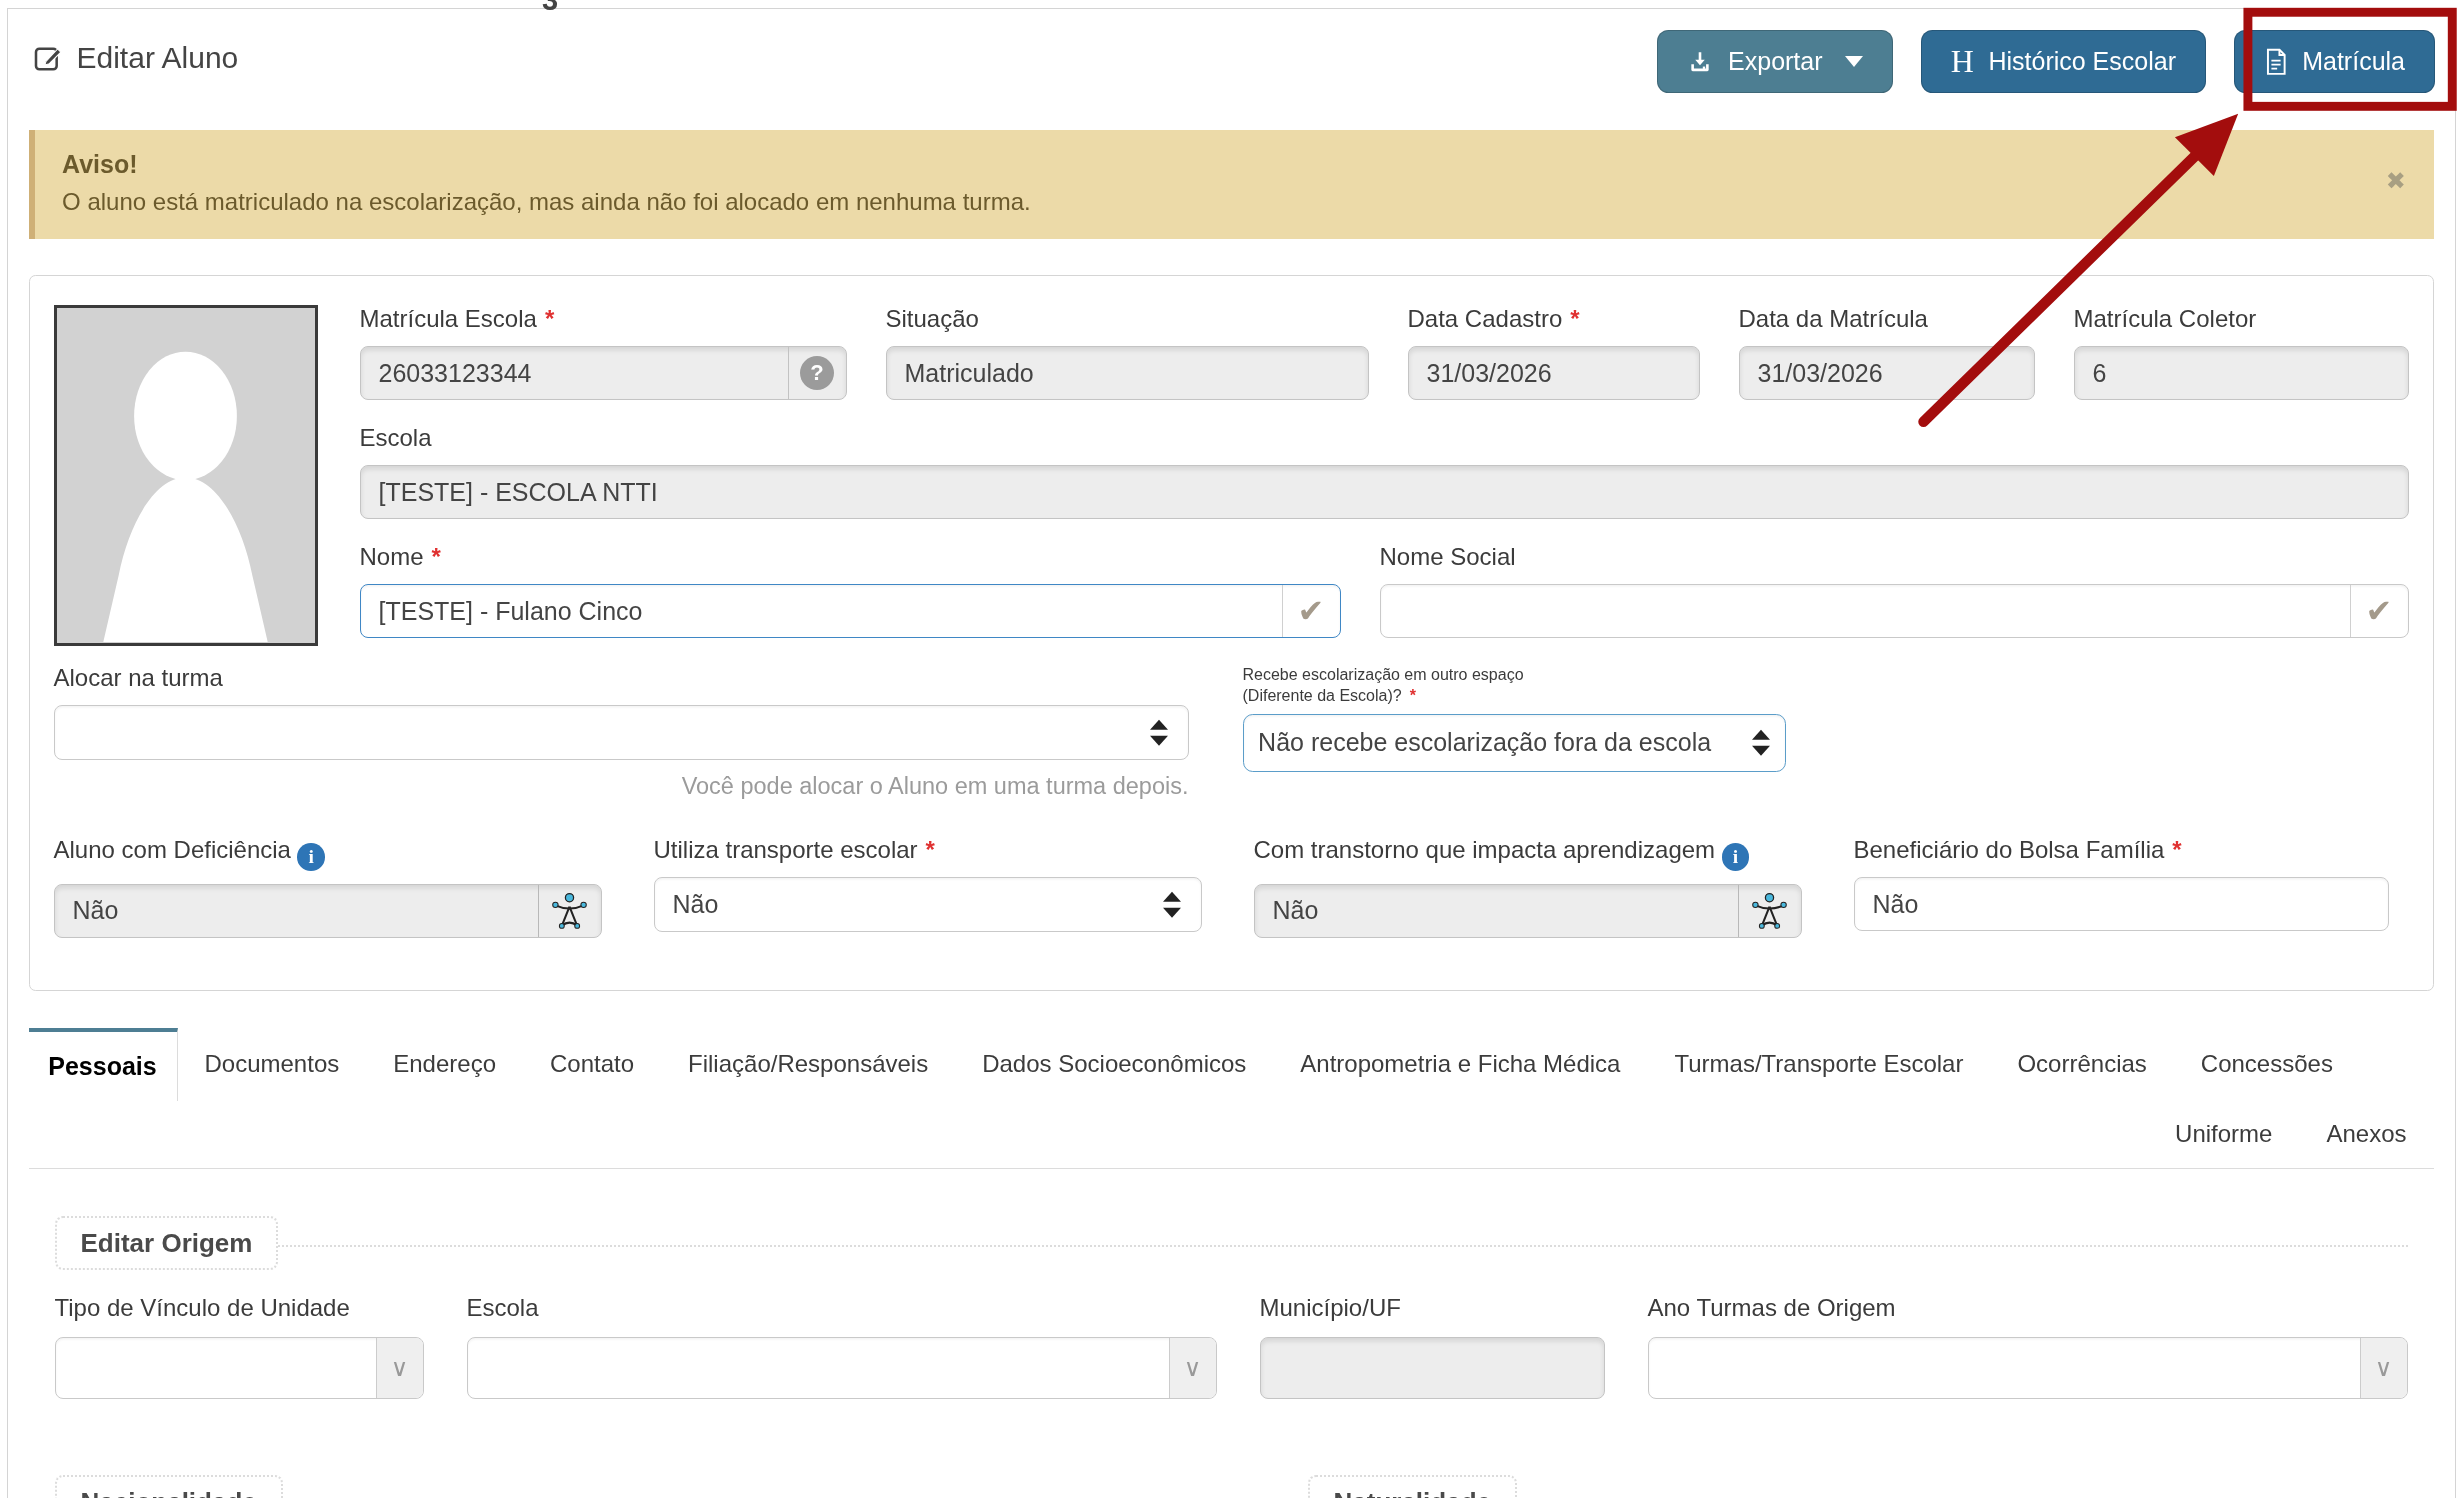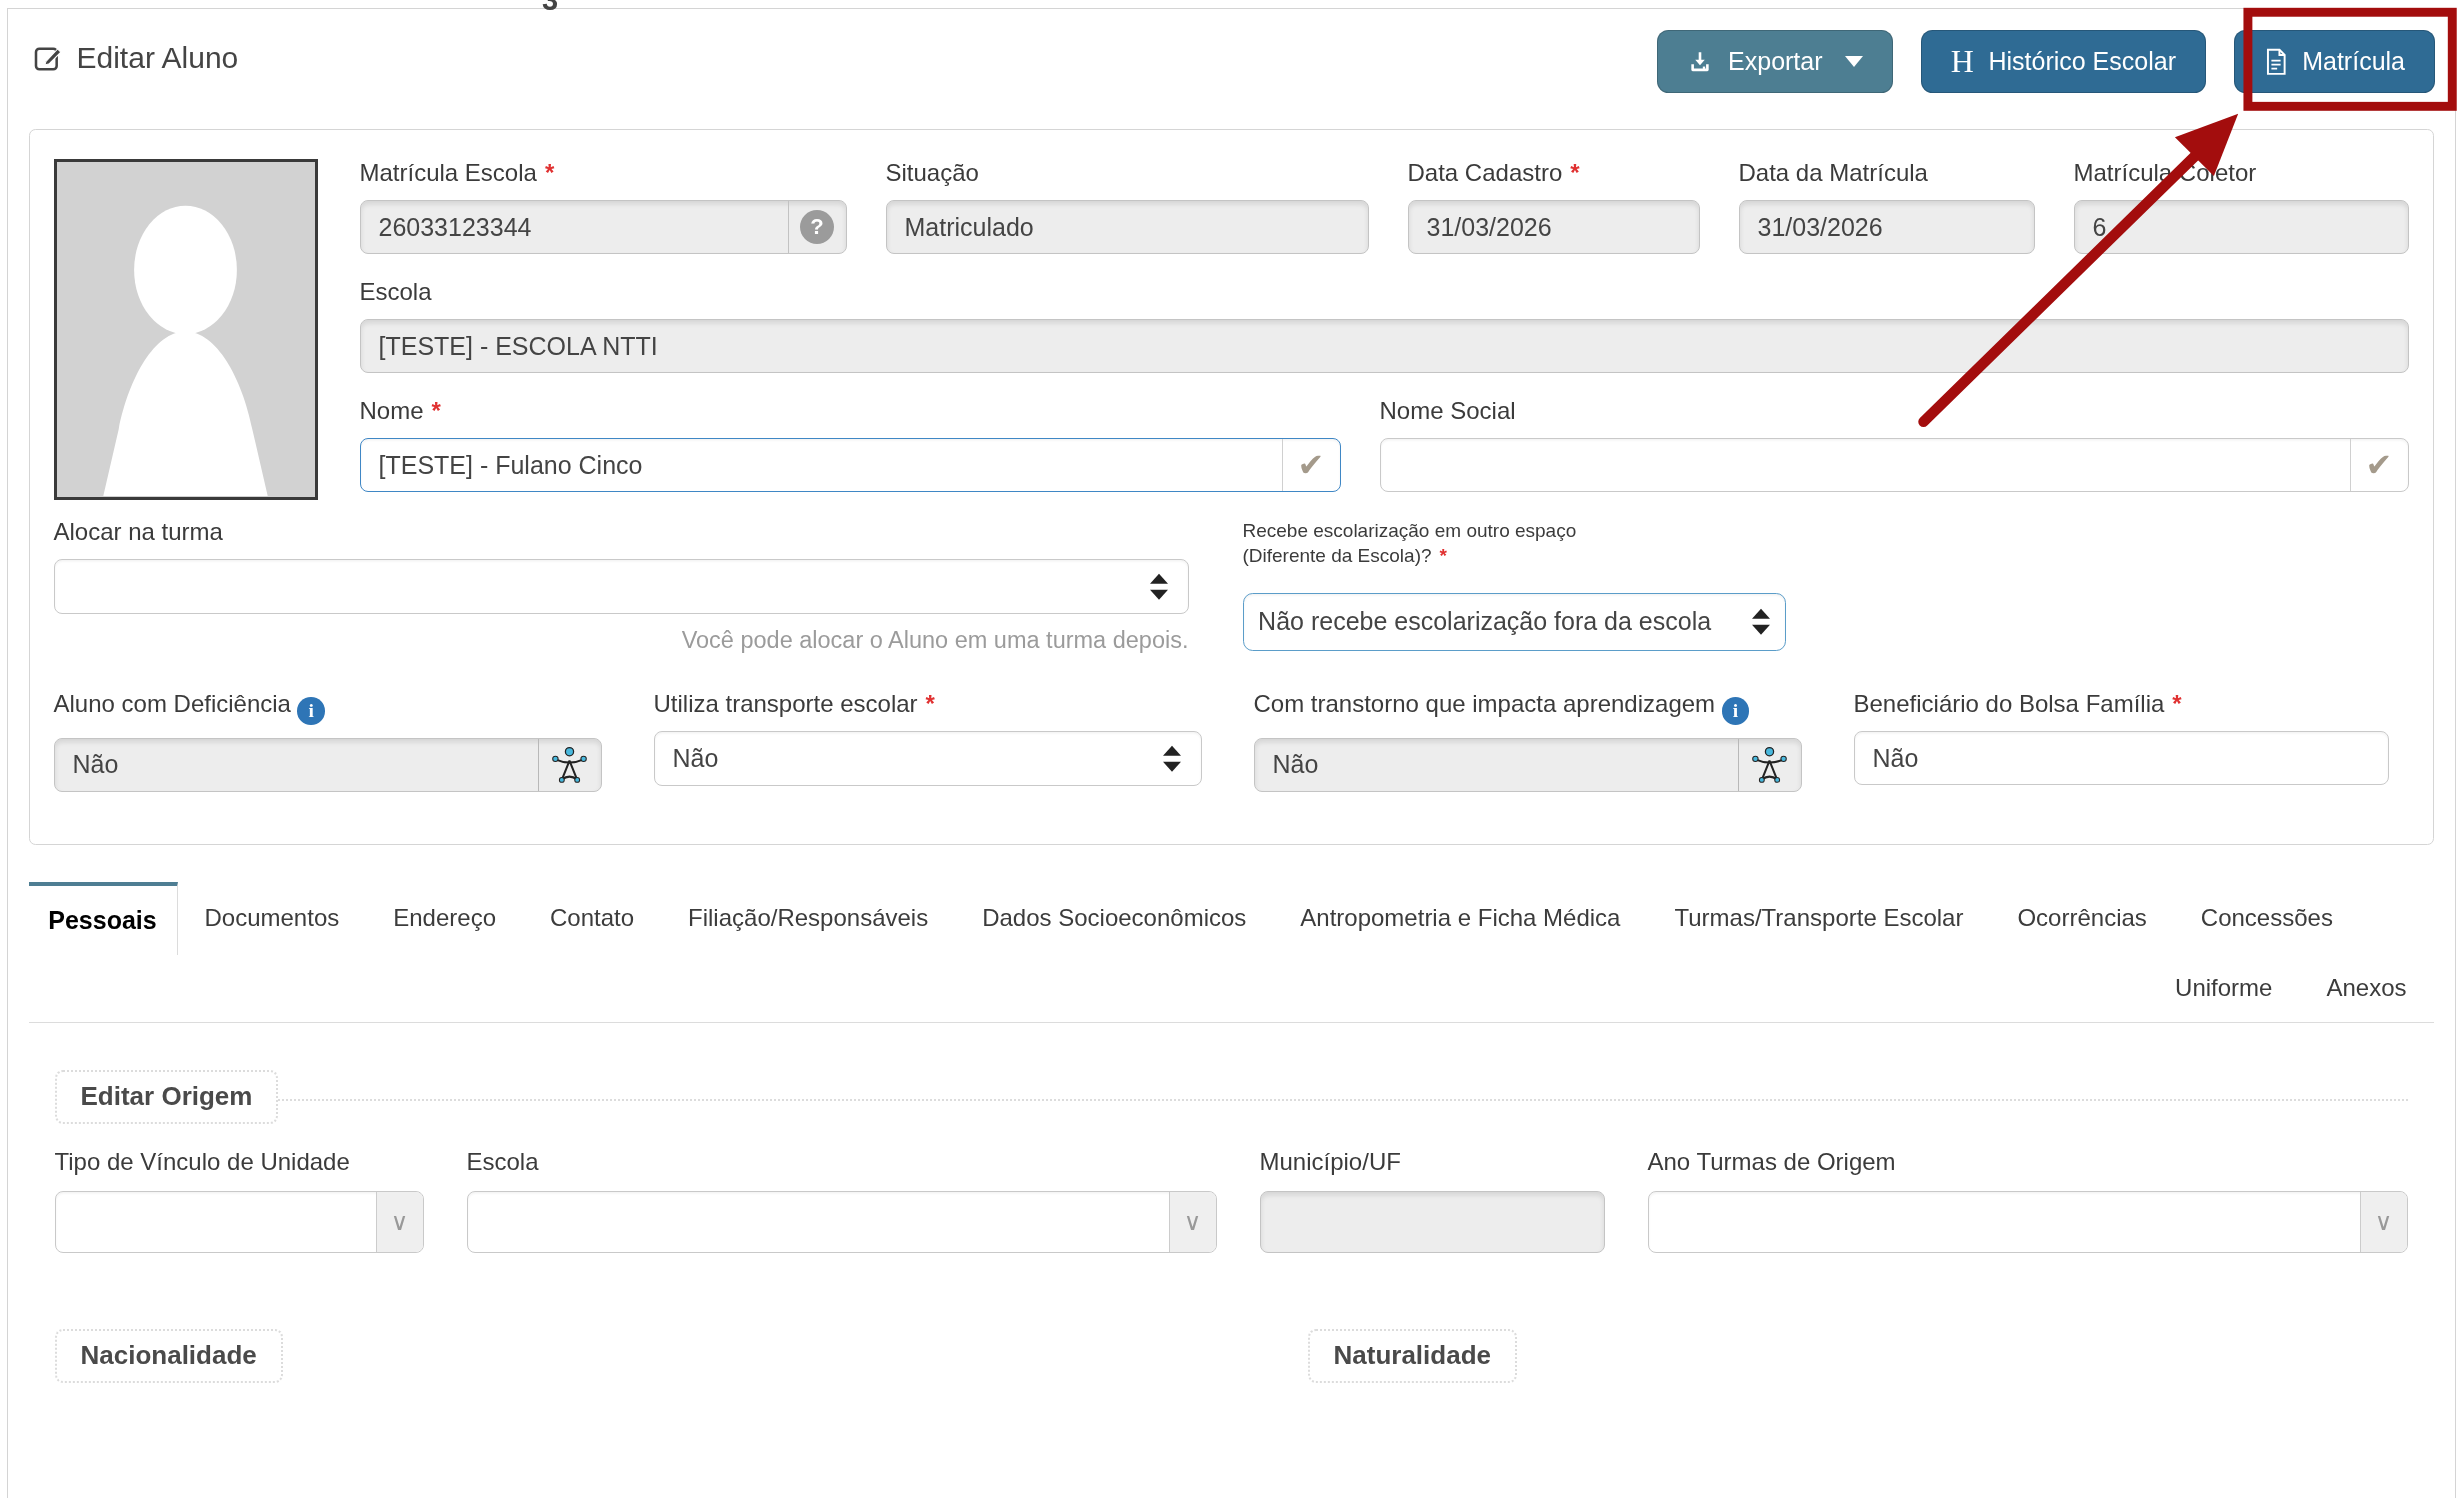--- a/index.html
+++ b/index.html
@@ -63,21 +63,21 @@
   .updown .up { width:0; height:0; border-left:9px solid transparent; border-right:9px solid transparent; border-bottom:10.5px solid #222; }
   .updown .dn { width:0; height:0; border-left:9px solid transparent; border-right:9px solid transparent; border-top:10.5px solid #222; }
   .helper { font-size:23.5px; color:#9b9b9b; margin-top:13px;text-align:right; }
   .info-circle { display:inline-flex; width:27.6px; height:27.6px; border-radius:50%; background:#2e75b6; color:#fff; align-items:center; justify-content:center; font-size:19.5px; font-weight:bold; font-family:"Liberation Serif",serif; vertical-align:-4.9px; margin-left:6.5px; }
   .row-b { display:flex; gap:54px; margin-top:18px; align-items:flex-start; }
   .row-c { display:flex; gap:52px; margin-top:36px; }
   .w-alocar { flex:0 0 1135px; }
   .w-recebe { flex:0 0 543px; }
   .w-c { flex:0 0 548px; }
   .w-c4 { flex:0 0 535px; }
-  .two-line-label { font-size:19px; color:#3b3b3b; margin-bottom:24px; line-height:1.33; }
+  .two-line-label { font-size:16px; color:#3b3b3b; margin-bottom:7px; line-height:1.33; }
   
   .tabs-panel { margin:37px 21px 0 21px; }
   .tabs-header { border-bottom:0.8px solid #dcdcdc; }
   .tabs-row1 { display:flex; height:73px; align-items:stretch; }
   .tab-active {
     width:149px; display:flex; align-items:center; justify-content:center;
     border-top:4.9px solid #4e7e93; border-right:0.8px solid #dcdcdc; background:#fff;
     font-weight:bold; font-size:25px; color:#000000; cursor:pointer;
   }
   .tab { display:flex; align-items:center; padding:0 27px; font-size:24px; color:#3c3c3c; cursor:pointer; }
@@ -134,20 +134,25 @@
         <svg class="icon" width="24" height="27.6" viewBox="0 0 20 24">
           <path d="M3 1.5 h10 l4.5 4.5 V22.5 H3 Z" fill="none" stroke="#fff" stroke-width="1.7"></path>
           <path d="M13 1.5 v4.5 h4.5" fill="none" stroke="#fff" stroke-width="1.7"></path>
           <path d="M6 11 h8 M6 14.5 h8 M6 18 h5" stroke="#fff" stroke-width="1.6"></path>
         </svg>
         <span>Matrícula</span>
       </div>
     </div>
   </div>
 
+  <div class="warning">
+    <div class="warning-title">Aviso!</div>
+    <div class="warning-msg">O aluno está matriculado na escolarização, mas ainda não foi alocado em nenhuma turma.</div>
+    <span class="warning-close">✖</span>
+  </div>
 
   <div class="form-box">
     <div class="top-grid">
       <div class="photo">
         <svg class="icon" width="257" height="334" viewBox="0 0 100 130">
           <ellipse cx="50" cy="42" rx="20" ry="25" fill="#fff"></ellipse>
           <path d="M50 66 C38 66 28 84 24 104 L18 130 L82 130 L76 104 C72 84 62 66 50 66 Z" fill="#fff"></path>
         </svg>
       </div>
       <div class="fields-col">

